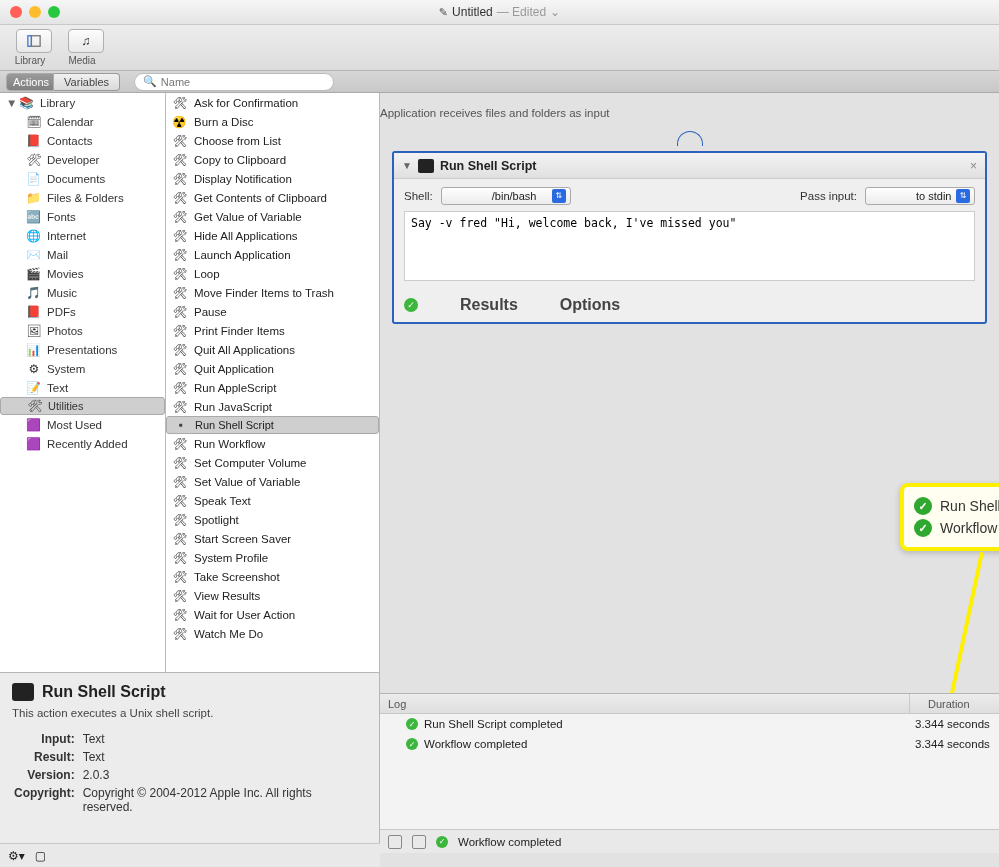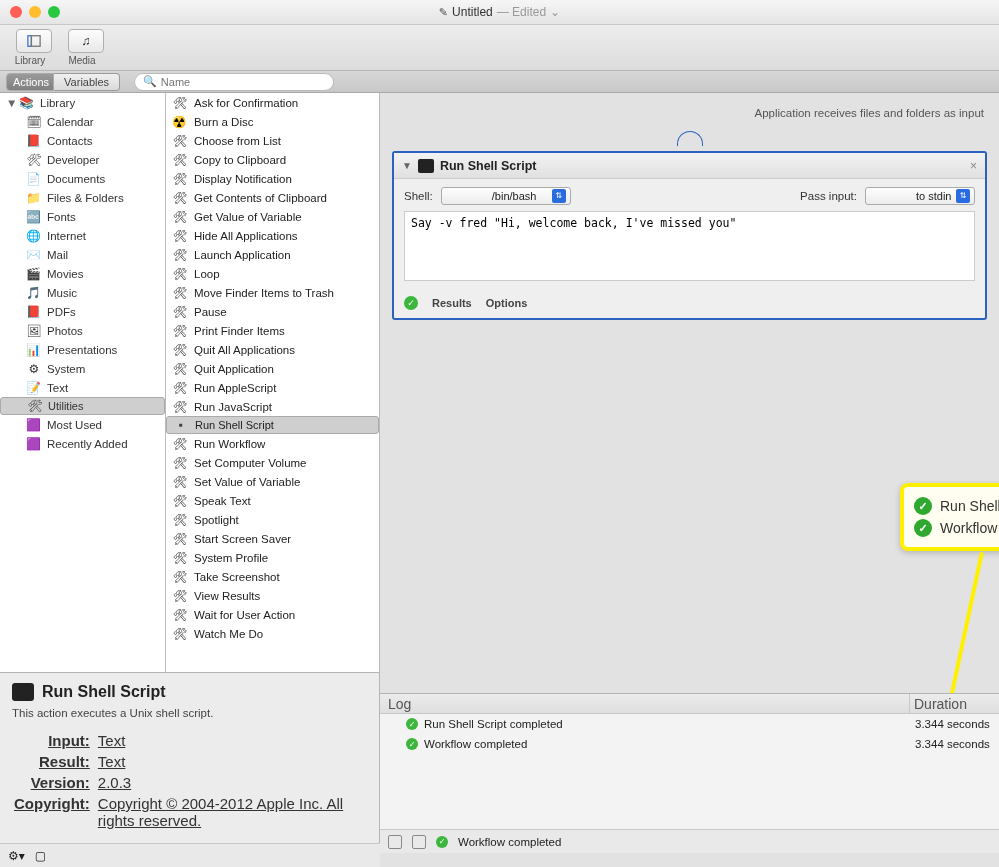--- a/index.html
+++ b/index.html
@@ -43,66 +43,66 @@
 .librow.sel { background:#cfcfcf; }
 .iconbox { width:16px; height:16px; display:flex; align-items:center; justify-content:center; font-size:12px; }
 
 
 .actlist{ flex:1; overflow:auto; }
 .actrow { display:flex; align-items:center; height:19px; padding-left:6px; gap:6px; font-size:11.5px; }
 .actrow.sel { background:#cfcfcf; }
 .acticon { width:16px; height:16px; display:flex; align-items:center; justify-content:center; }
 
 
-.receives { text-align:right; font-size:11.5px; color:#555; padding:14px 15px 18px; }
+.receives { text-align:left; font-size:11.5px; color:#555; padding:14px 0 18px; }
 .connector { height:14px; position:relative; }
 .connector::before { content:""; position:absolute; left:50%; top:-6px; width:24px; height:14px;
   border:1px solid #2a62bd; border-bottom:none; border-radius:14px 14px 0 0; transform:translateX(-50%); background:#e2e2e2; }
 
 .card { margin:0 12px; border:2px solid #2a62bd; background:#efefef; border-radius:3px; }
 .cardhead { display:flex; align-items:center; height:26px; background:linear-gradient(#f3f3f3,#e0e0e0); padding:0 8px; gap:6px; border-bottom:1px solid #ccc;}
 .cardhead .tri{color:#666;font-size:10px;}
 .cardhead .term{width:16px;height:14px;background:#222;border-radius:2px;}
 .cardhead .title{font-weight:600;font-size:12.5px;}
 .cardhead .close{margin-left:auto;color:#888;font-size:12px;}
 .cardbody { padding:8px 10px 6px; }
 .ctlrow { display:flex; align-items:center; gap:8px; font-size:11.5px; margin-bottom:6px;}
 .ctlrow .lab { color:#333;text-align:right; }
 .sel { border:1px solid #aaa; border-radius:3px; background:linear-gradient(#fefefe,#ececec); height:18px; display:flex; align-items:center; padding:0 4px 0 6px; font-size:11px; position:relative;}
 .sel .val{flex:1;margin-left:44px;}
 .sel .chev {width:14px;height:14px;background:#2b6be0;border-radius:2px;display:flex;align-items:center;justify-content:center;color:#fff;font-size:8px;line-height:8px;}
 .scriptbox { width:100%; height:70px; border:1px solid #ccc; background:#fff; font-family:Menlo,monospace; font-size:11.5px; padding:4px 6px; resize:none; outline:none; }
 .cardfoot { display:flex; align-items:center; gap:14px; padding:6px 10px 8px; }
 .okdot{width:14px;height:14px;border-radius:50%;background:#3cb63c;display:flex;align-items:center;justify-content:center;color:#fff;font-size:9px;}
-.cardfoot .lk{font-size:11px;font-weight:600;color:#444;}
+.cardfoot .lk{font-size:16px;font-weight:600;color:#444;margin-left:28px;}
 
 
 .callout { position:absolute; left:520px; top:390px; width:260px; background:#fffef0; border:4px solid #fff000; border-radius:8px; padding:8px 10px; box-shadow:0 2px 6px rgba(0,0,0,.2); }
 .callout .crow{display:flex;align-items:center;gap:8px;font-size:14px;color:#333;padding:2px 0;}
 .greenchk{width:18px;height:18px;border-radius:50%;background:#2fa82f;display:flex;align-items:center;justify-content:center;color:#fff;font-size:11px;font-weight:bold;}
 .callline { position:absolute; left:600px; top:459px; width:4px; height:190px; background:#fff000; transform:rotate(12deg); transform-origin:top; border-radius:2px;}
 
 
 .logpane { position:absolute; bottom:14px; left:0; right:0; height:160px; border-top:1px solid #b5b5b5; background:#f3f3f3; display:flex; flex-direction:column; }
-.loghead { display:flex; border-bottom:1px solid #c8c8c8; background:linear-gradient(#ececec,#dedede); height:20px; font-size:14px; color:#555;text-align:right; }
+.loghead { display:flex; border-bottom:1px solid #c8c8c8; background:linear-gradient(#ececec,#dedede); height:20px; font-size:11px; color:#555;text-align:right; }
 .loghead .c1{flex:1;padding-left:8px;display:flex;align-items:center;}
-.loghead .c2{width:90px;padding-left:4px;display:flex;align-items:center;border-left:1px solid #c8c8c8;}
+.loghead .c2{width:90px;padding-left:18px;display:flex;align-items:center;border-left:1px solid #c8c8c8;}
 .logrow { display:flex; height:20px; align-items:center; font-size:11.5px; }
 .logrow .c1{flex:1;padding-left:26px;display:flex;align-items:center;gap:6px;}
 .logrow .c2{width:90px;padding-left:6px;}
 .logfoot { position:absolute; bottom:0; left:0; right:0; height:24px; border-top:1px solid #c8c8c8; display:flex; align-items:center; gap:10px; padding:0 8px; font-size:11.5px; background:#e9e9e9;}
 .logfoot .ico{width:14px;height:14px;border:1px solid #888;border-radius:2px;}
 
 
 .infopanel { position:absolute; left:0; bottom:0; width:380px; height:195px; border-top:1px solid #b5b5b5; border-right:1px solid #b5b5b5; background:#ececec; padding:10px 12px 0; }
 .infopanel .hd{display:flex;align-items:center;gap:8px;margin-bottom:6px;}
 .infopanel .term{width:22px;height:18px;background:#222;border-radius:3px;}
 .infopanel .h1{font-size:16px;font-weight:700;}
 .infopanel .desc{font-size:11.5px;color:#444;margin-bottom:10px;}
-.infopanel table{font-size:15px;color:#333;text-decoration:underline;}
+.infopanel table{font-size:12px;color:#333;}
 .infopanel td:first-child{text-align:right;font-weight:600;padding-right:6px;}
 .infopanel td{padding:1px 0;vertical-align:top;}
 .footbar { position:absolute; bottom:0; left:0; width:380px; height:24px; border-top:1px solid #c8c8c8; background:#e9e9e9; display:flex; align-items:center; gap:10px; padding:0 8px; }
 
 
 .svg-i{width:14px;height:14px;}
 .rec-dot{width:14px;height:14px;border-radius:50%;background:#d2222a;}
 .step-arrow{width:0;height:0;border-left:9px solid #777;border-top:6px solid transparent;border-bottom:6px solid transparent;}
 .step-bar{width:2px;height:12px;background:#777;margin-left:1px;}
 .stop-sq{width:12px;height:12px;background:#999;}

